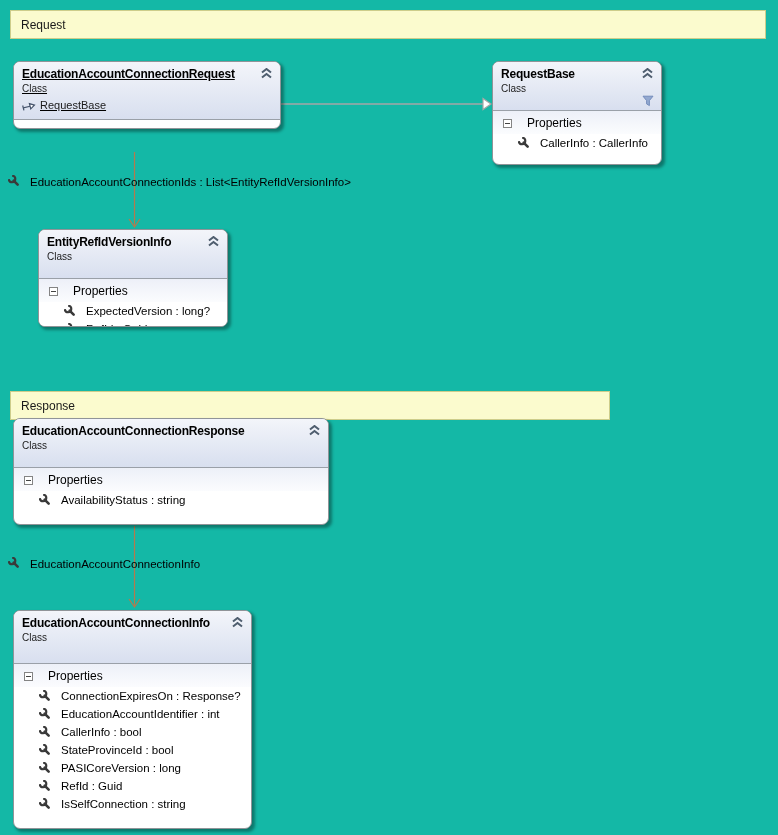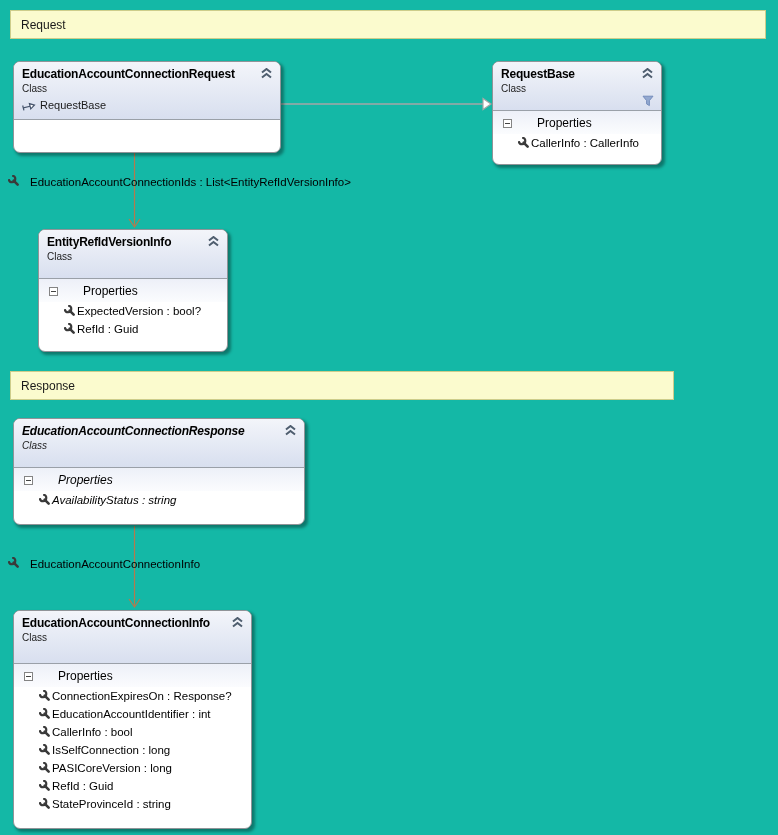--- a/index.html
+++ b/index.html
@@ -10,57 +10,57 @@
 
   
   .banner {
     position:absolute; box-sizing:border-box; height:29px;
     background:var(--comment-bg,#FBFBCE);
     border:1px solid var(--comment-border,#CDCD8B);
     display:flex; align-items:center; padding-left:10px;
     font-size:12px; color:#1a1a1a;
   }
   #banner-request  { left:10px; top:10px;  width:756px; }
-  #banner-response { left:10px; top:371px; width:664px; }
+  #banner-response { left:10px; top:391px; width:600px; }
 
   
   .classbox {
     position:absolute; box-sizing:border-box; background:#fff;
     border:1px solid #909498; border-radius:7px;
     box-shadow:2.5px 2.5px 3px rgba(0,0,0,0.35);
     overflow:hidden;
   }
-  #box-request     { left:13px;  top:61px;  width:268px; height:92px;  }
+  #box-request     { left:13px;  top:61px;  width:268px; height:68px;text-decoration:underline;  }
   #box-requestbase { left:492px; top:61px;  width:170px; height:104px; }
-  #box-entity      { left:38px;  top:229px; width:190px; height:123px; }
-  #box-response    { left:13px;  top:418px; width:292px; height:107px;font-style:italic; }
+  #box-entity      { left:38px;  top:229px; width:190px; height:98px; }
+  #box-response    { left:13px;  top:418px; width:316px; height:107px; }
   #box-info        { left:13px;  top:610px; width:239px; height:219px; }
 
   .hdr {
     position:relative; padding:5px 8px 8px 8px;
     background:linear-gradient(to bottom,
       var(--header-gradient-top,#F3F5FA),
       var(--header-gradient-bottom,#D8DFEF));
     border-bottom:1px solid #9aa0a8;
   }
   .hdr.pad-md { padding-bottom:16px; }
   .hdr.pad-lg { padding-bottom:20px; }
   .title { font-size:12px; font-weight:bold; color:#000; letter-spacing:-0.2px; white-space:nowrap; }
   .kind  { font-size:10px; color:#1a1a1a; margin-top:2px; }
   .base-row { display:flex; align-items:center; gap:4px; font-size:11px; color:#1a1a1a; margin-top:5px; }
   .chev { position:absolute; top:6px; right:7px; width:13px; height:11px; cursor:pointer; }
   .filter { position:absolute; right:7px; bottom:3px; width:12px; height:12px; cursor:pointer; }
 
   .comp-hdr {
-    display:flex; align-items:center; gap:25px;
+    display:flex; align-items:center; gap:15px;
     padding:5px 6px 4px 10px; font-size:12px; color:#000;
     background:linear-gradient(to bottom,#EDF0F8,#FBFCFE);
   }
   .prop-row {
-    display:flex; align-items:center; 
+    display:flex; align-items:center; gap:9px;
     padding:2.5px 6px 2.5px 25px; font-size:11.5px; color:#000;
     white-space:nowrap; background:#fff;
   }
   .wrench { width:13px; height:13px; flex:0 0 13px; }
 
   
   .assoc-label {
     position:absolute; display:flex; align-items:center; gap:9px;
     font-size:11.5px; color:#000; white-space:nowrap;
   }
@@ -187,21 +187,21 @@
       </svg>
       <span>Properties</span>
     </div>
     <div class="prop-row">
       <svg class="wrench" viewBox="0 0 16 16">
         <g stroke="#3A3A3A" fill="none" transform="rotate(-45 8 8)">
           <path d="M8 6.5 L8 13.5" stroke-width="3.2" stroke-linecap="round"></path>
           <path d="M5.1 1 A4 4 0 1 0 10.9 1" stroke-width="2.6"></path>
         </g>
       </svg>
-      <span>ExpectedVersion : bool?</span>
+      <span>ExpectedVersion : long?</span>
     </div>
     <div class="prop-row">
       <svg class="wrench" viewBox="0 0 16 16">
         <g stroke="#3A3A3A" fill="none" transform="rotate(-45 8 8)">
           <path d="M8 6.5 L8 13.5" stroke-width="3.2" stroke-linecap="round"></path>
           <path d="M5.1 1 A4 4 0 1 0 10.9 1" stroke-width="2.6"></path>
         </g>
       </svg>
       <span>RefId : Guid</span>
     </div>
@@ -291,21 +291,21 @@
       </svg>
       <span>CallerInfo : bool</span>
     </div>
     <div class="prop-row">
       <svg class="wrench" viewBox="0 0 16 16">
         <g stroke="#3A3A3A" fill="none" transform="rotate(-45 8 8)">
           <path d="M8 6.5 L8 13.5" stroke-width="3.2" stroke-linecap="round"></path>
           <path d="M5.1 1 A4 4 0 1 0 10.9 1" stroke-width="2.6"></path>
         </g>
       </svg>
-      <span>IsSelfConnection : long</span>
+      <span>StateProvinceId : bool</span>
     </div>
     <div class="prop-row">
       <svg class="wrench" viewBox="0 0 16 16">
         <g stroke="#3A3A3A" fill="none" transform="rotate(-45 8 8)">
           <path d="M8 6.5 L8 13.5" stroke-width="3.2" stroke-linecap="round"></path>
           <path d="M5.1 1 A4 4 0 1 0 10.9 1" stroke-width="2.6"></path>
         </g>
       </svg>
       <span>PASICoreVersion : long</span>
     </div>
@@ -318,17 +318,17 @@
       </svg>
       <span>RefId : Guid</span>
     </div>
     <div class="prop-row">
       <svg class="wrench" viewBox="0 0 16 16">
         <g stroke="#3A3A3A" fill="none" transform="rotate(-45 8 8)">
           <path d="M8 6.5 L8 13.5" stroke-width="3.2" stroke-linecap="round"></path>
           <path d="M5.1 1 A4 4 0 1 0 10.9 1" stroke-width="2.6"></path>
         </g>
       </svg>
-      <span>StateProvinceId : string</span>
+      <span>IsSelfConnection : string</span>
     </div>
   </div>
 
 </div>
 
 </body></html>

